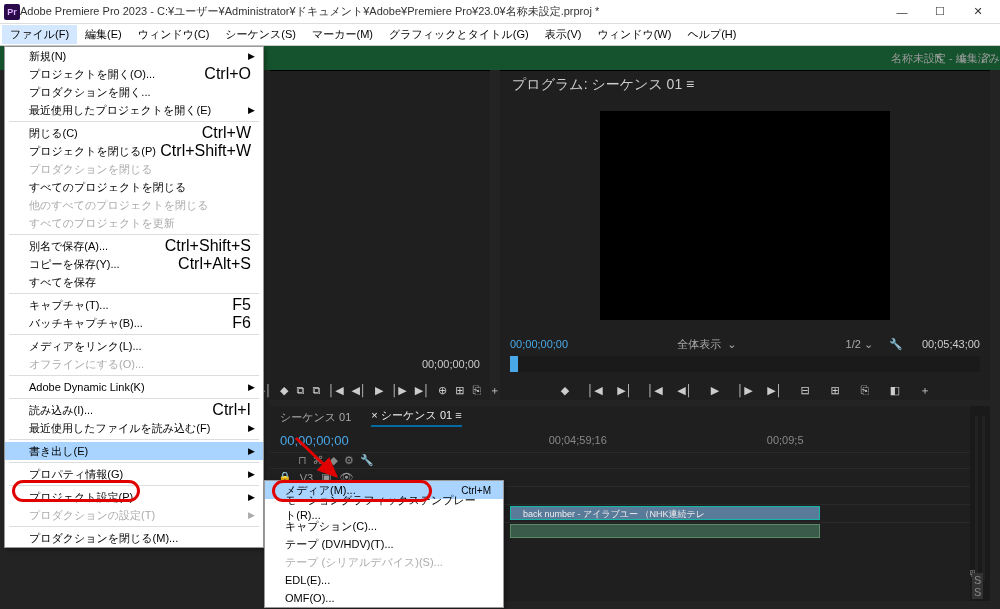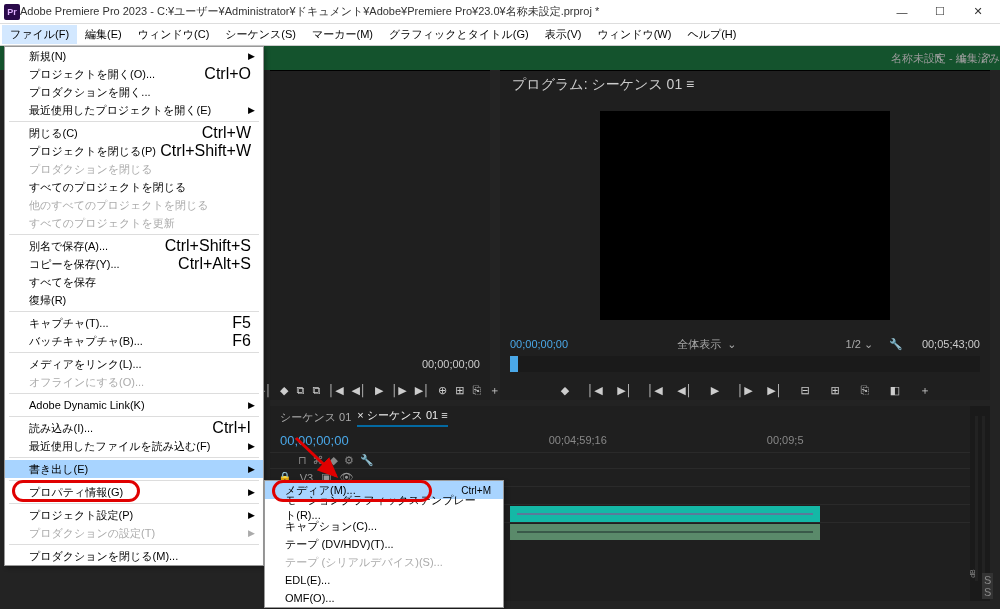--- a/index.html
+++ b/index.html
@@ -29,34 +29,34 @@
 .program .scrub{height:16px;background:#1a1a1a;margin-top:2px;position:relative}
 .program .scrub .head{position:absolute;left:0;top:0;width:8px;height:16px;background:#4aa8e8}
 .program .btnrow{display:flex;gap:8px;justify-content:center;margin-top:8px}
 .ibtn{width:22px;height:20px;display:inline-flex;align-items:center;justify-content:center;color:#ccc}
 .src{position:absolute;left:270px;right:510px;top:24px;height:330px;background:#1f1f1f;border-top:1px solid #000}
 .src .pctrl{position:absolute;left:10px;right:10px;bottom:0;height:46px}
 .src .timerow{display:flex;align-items:center;justify-content:flex-end;height:20px}
 .src .timerow .dur{color:#ccc}
 .src .btnrow{display:flex;gap:8px;justify-content:center;margin-top:6px}
 .timeline{position:absolute;left:270px;right:10px;top:360px;bottom:8px;background:#1f1f1f}
-.timeline .ttabs{height:22px;display:flex;align-items:center;gap:6px;padding:0 10px;color:#aaa}
+.timeline .ttabs{height:22px;display:flex;align-items:center;gap:20px;padding:0 10px;color:#aaa}
 .timeline .ttabs .active{color:#eee;border-bottom:2px solid #0369a1;padding-bottom:2px}
 .timeline .thead{height:24px;display:flex;align-items:center;padding:0 10px}
 .timeline .thead .cur{color:#4aa8e8;font-size:13px}
 .timeline .thead .marks{margin-left:200px;color:#888;font-size:9px;display:flex;gap:160px}
 .timeline .trow{height:18px;display:flex;align-items:center;border-top:1px solid #2a2a2a}
 .timeline .trackhead{width:200px;display:flex;align-items:center;gap:8px;padding:0 8px;color:#999}
 .timeline .trackbody{flex:1;position:relative;height:100%}
-.clip{position:absolute;left:40px;top:1px;height:14px;width:310px;background:#5a7a9a;border:7px solid #14b8a6;color:#eee;font-size:9px;padding:1px 20px;overflow:hidden;white-space:nowrap}
+.clip{position:absolute;left:40px;top:1px;height:14px;width:310px;background:#5a7a9a;border:1px solid #14b8a6;color:#eee;font-size:9px;padding:1px 12px;overflow:hidden;white-space:nowrap}
 .clip.audio{background:#3a5a4a;border-color:#5a8a6a}
 .audiometer{position:absolute;right:10px;top:360px;bottom:8px;width:20px;background:#1a1a1a}
 .audiometer .bar{position:absolute;bottom:20px;top:10px;left:5px;width:3px;background:#222}
 .audiometer .bar2{left:12px}
-.audiometer .ss{position:absolute;bottom:3px;left:12px;color:#888;font-size:8px}
+.audiometer .ss{position:absolute;bottom:3px;left:2px;color:#888;font-size:8px}
 .audiometer .db{position:absolute;bottom:24px;left:-2px;color:#888;font-size:7px;transform:rotate(-90deg)}
 .filemenu{position:absolute;left:4px;top:46px;width:260px;background:#fff;border:1px solid #999;box-shadow:2px 2px 4px rgba(0,0,0,.3);z-index:100}
 .filemenu .row{height:18px;display:flex;align-items:center;padding:0 24px;color:#000;position:relative}
 .filemenu .row.dis{color:#aaa}
 .filemenu .row.hl{background:#a8d4ff}
 .filemenu .row .arr{position:absolute;right:8px;font-size:9px}
 .filemenu .row .sc{position:absolute;right:12px;font-size:16px}
 .filemenu .sep{height:1px;background:#ddd;margin:2px 4px}
 .submenu{position:absolute;left:264px;top:480px;width:240px;background:#fff;border:1px solid #999;box-shadow:2px 2px 4px rgba(0,0,0,.3);z-index:101}
 .submenu .row{height:18px;display:flex;align-items:center;padding:0 20px;color:#000;position:relative}
@@ -242,21 +242,20 @@
     <div class="row">閉じる(C)<span class="sc">Ctrl+W</span></div>
     <div class="row">プロジェクトを閉じる(P)<span class="sc">Ctrl+Shift+W</span></div>
     <div class="row dis">プロダクションを閉じる</div>
     <div class="row">すべてのプロジェクトを閉じる</div>
     <div class="row dis">他のすべてのプロジェクトを閉じる</div>
     <div class="row dis">すべてのプロジェクトを更新</div>
     <div class="sep"></div>
     <div class="row">別名で保存(A)...<span class="sc">Ctrl+Shift+S</span></div>
     <div class="row">コピーを保存(Y)...<span class="sc">Ctrl+Alt+S</span></div>
     <div class="row">すべてを保存</div>
-    <div class="row">復帰(R)</div>
     <div class="sep"></div>
     <div class="row">キャプチャ(T)...<span class="sc">F5</span></div>
     <div class="row">バッチキャプチャ(B)...<span class="sc">F6</span></div>
     <div class="sep"></div>
     <div class="row">メディアをリンク(L)...</div>
     <div class="row dis">オフラインにする(O)...</div>
     <div class="sep"></div>
     <div class="row">Adobe Dynamic Link(K)<span class="arr">▶</span></div>
     <div class="sep"></div>
     <div class="row">読み込み(I)...<span class="sc">Ctrl+I</span></div>

